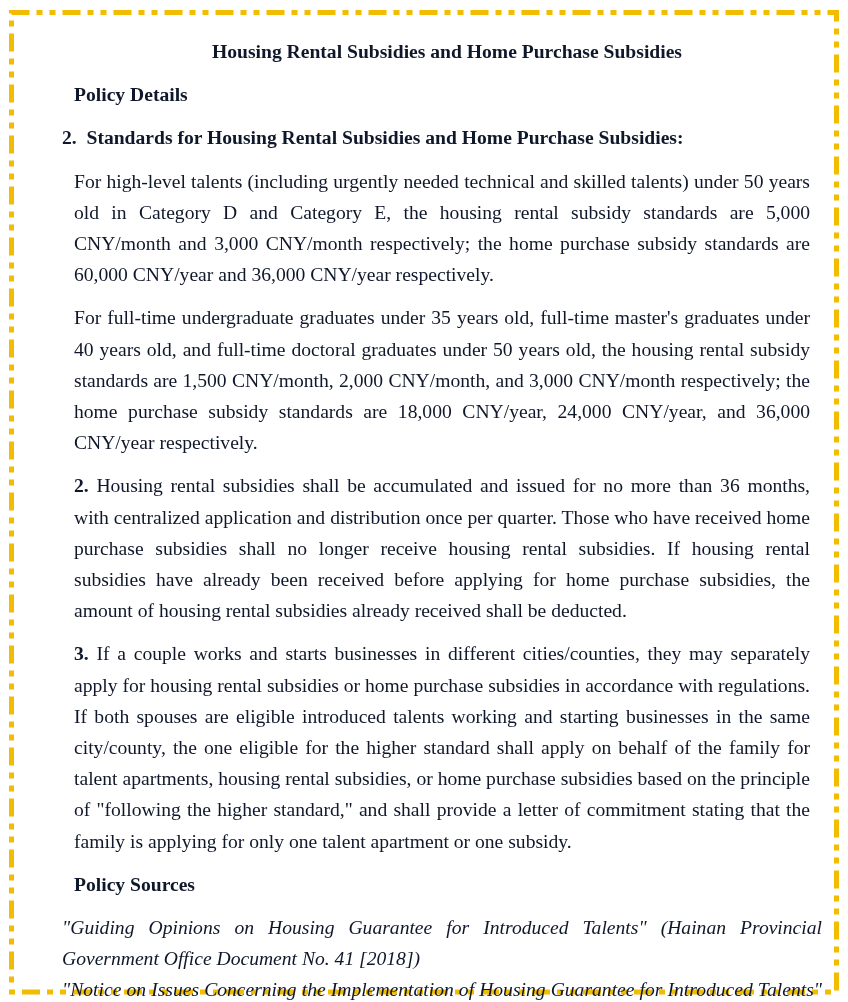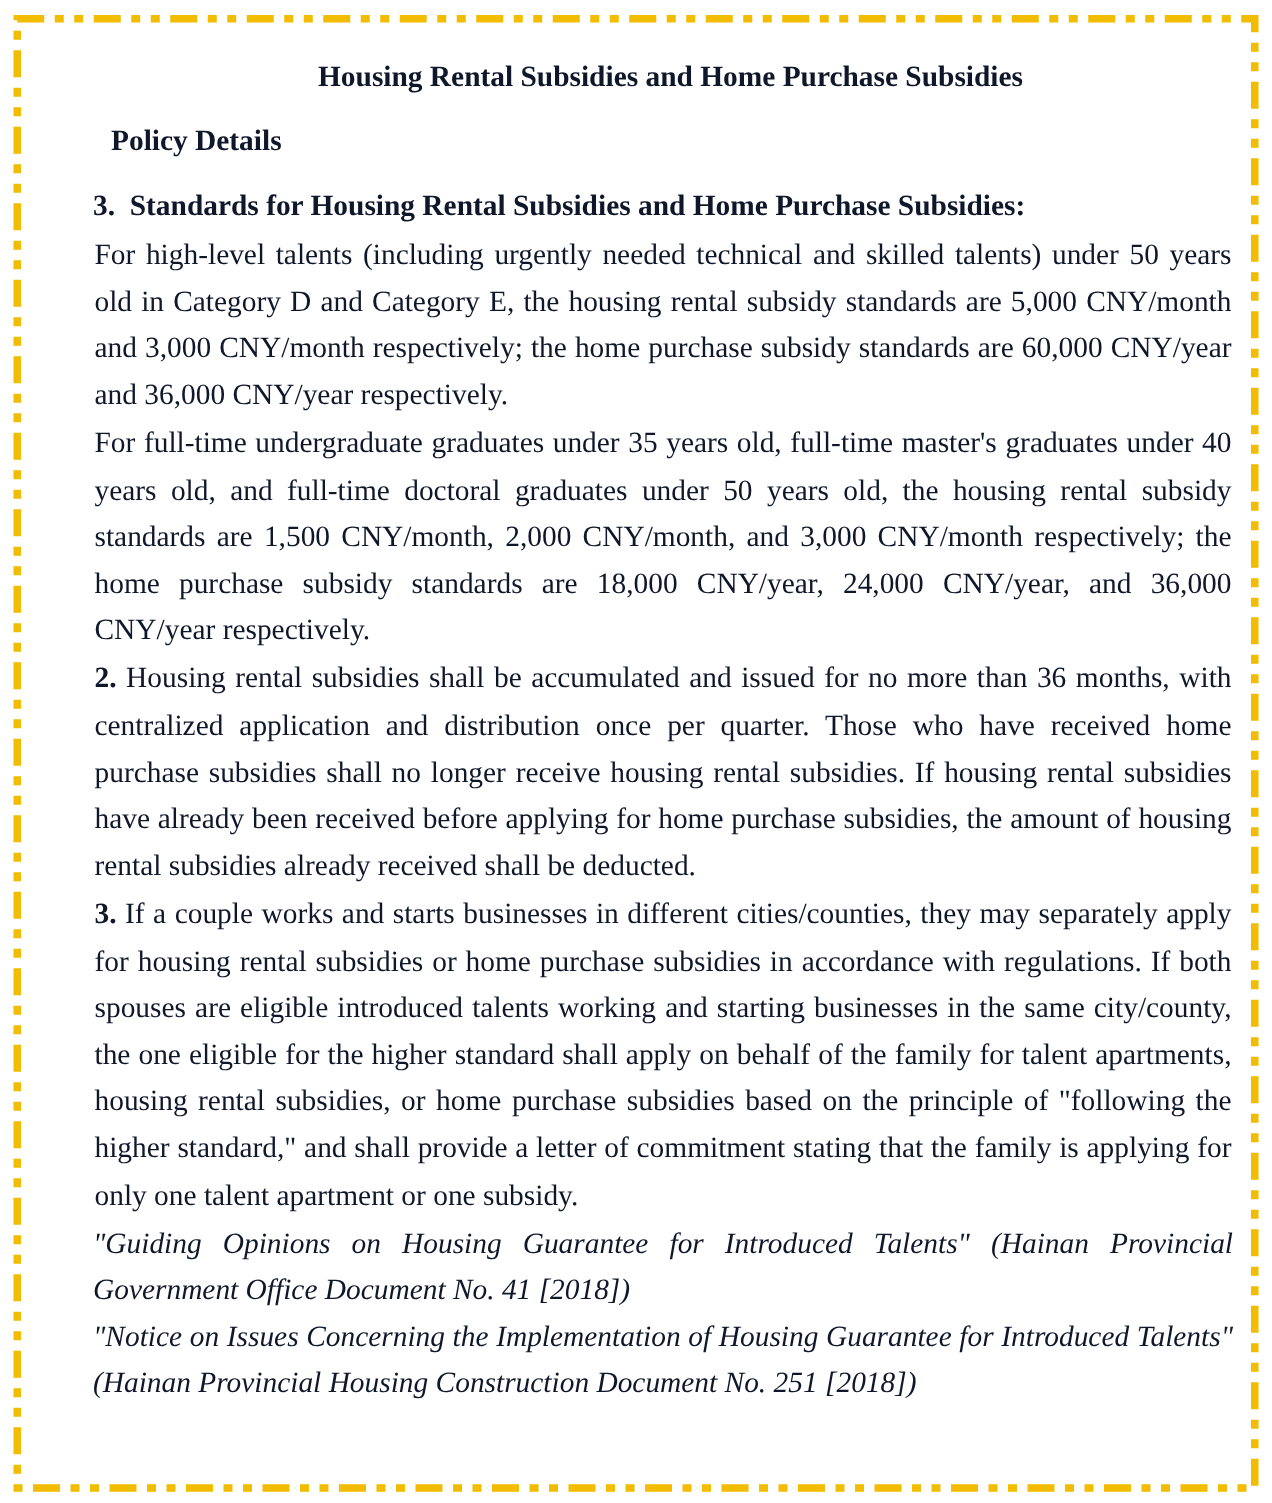--- a/index.html
+++ b/index.html
@@ -34,21 +34,21 @@
       text-align: center;
       font-weight: bold;
       margin: 0;
       padding-left: 10px;
     }
     .heading {
       font-weight: bold;
       margin: 12px;
     }
     .para {
-      margin: 1px;
+      margin: 12px;
       text-align: justify;
     }
     .para b {
       font-weight: bold;
     }
     .num-head {
       font-weight: bold;
       margin: 0;
       white-space: pre;
     }
@@ -62,23 +62,24 @@
 <body>
 
 <svg class="frame" width="848" height="1002" viewBox="0 0 848 1002" xmlns="http://www.w3.org/2000/svg">
   <rect x="11.5" y="12.5" width="825" height="979.5" fill="none" stroke="#F2BC00" stroke-width="5" stroke-dasharray="18 7 6 7 6 7" stroke-dashoffset="0"></rect>
 </svg>
 
 <div class="content">
   <p class="title">Housing Rental Subsidies and Home Purchase Subsidies</p>
   <p class="heading">Policy Details</p>
 
-  <p class="num-head">3.  Standards for Housing Rental Subsidies and Home Purchase Subsidies:</p>
+  <p class="num-head">2.  Standards for Housing Rental Subsidies and Home Purchase Subsidies:</p>
   <p class="para">For high-level talents (including urgently needed technical and skilled talents) under 50 years old in Category D and Category E, the housing rental subsidy standards are 5,000 CNY/month and 3,000 CNY/month respectively; the home purchase subsidy standards are 60,000 CNY/year and 36,000 CNY/year respectively.</p>
   <p class="para">For full-time undergraduate graduates under 35 years old, full-time master's graduates under 40 years old, and full-time doctoral graduates under 50 years old, the housing rental subsidy standards are 1,500 CNY/month, 2,000 CNY/month, and 3,000 CNY/month respectively; the home purchase subsidy standards are 18,000 CNY/year, 24,000 CNY/year, and 36,000 CNY/year respectively.</p>
 
   <p class="para"><b>2.</b><span> Housing rental subsidies shall be accumulated and issued for no more than 36 months, with centralized application and distribution once per quarter. Those who have received home purchase subsidies shall no longer receive housing rental subsidies. If housing rental subsidies have already been received before applying for home purchase subsidies, the amount of housing rental subsidies already received shall be deducted.</span></p>
 
   <p class="para"><b>3.</b><span> If a couple works and starts businesses in different cities/counties, they may separately apply for housing rental subsidies or home purchase subsidies in accordance with regulations. If both spouses are eligible introduced talents working and starting businesses in the same city/county, the one eligible for the higher standard shall apply on behalf of the family for talent apartments, housing rental subsidies, or home purchase subsidies based on the principle of "following the higher standard," and shall provide a letter of commitment stating that the family is applying for only one talent apartment or one subsidy.</span></p>
 
+  <p class="heading">Policy Sources</p>
   <p class="source">"Guiding Opinions on Housing Guarantee for Introduced Talents" (Hainan Provincial Government Office Document No. 41 [2018])</p>
   <p class="source">"Notice on Issues Concerning the Implementation of Housing Guarantee for Introduced Talents" (Hainan Provincial Housing Construction Document No. 251 [2018])</p>
 </div>
 
 </body></html>

